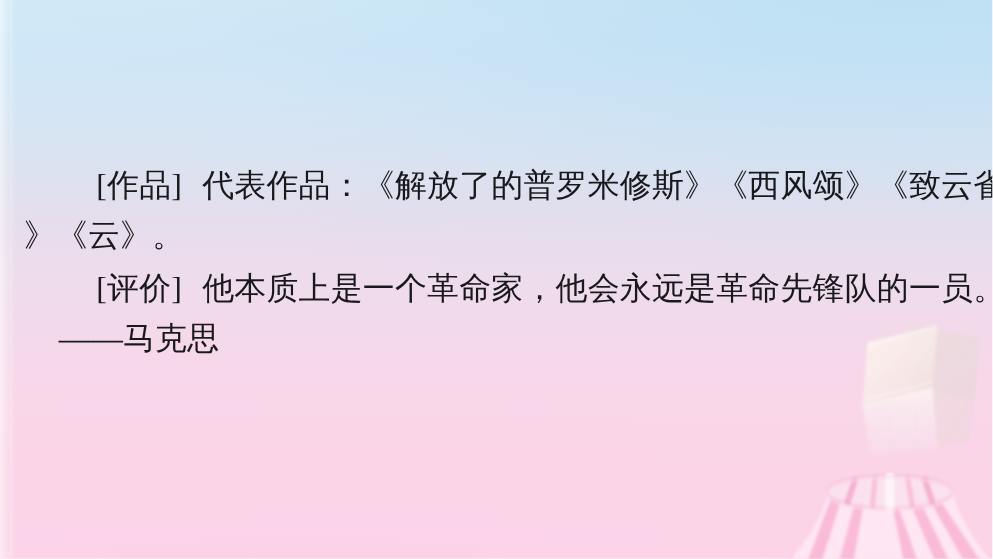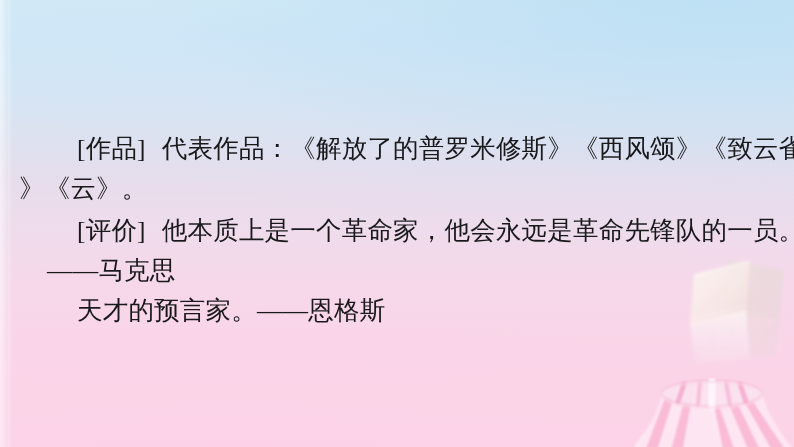--- a/index.html
+++ b/index.html
@@ -226,17 +226,16 @@
   <div id="text-block">
 
     <div class="line line-1"><span class="tag">[作品]</span><span class="gap"></span><span>代表作品：《解放了的普罗米修斯》《西风颂》《致云雀</span></div>
 
     <div class="line line-2">》《云》。</div>
 
     <div class="line line-3"><span class="tag">[评价]</span><span class="gap"></span><span>他本质上是一个革命家，他会永远是革命先锋队的一员。</span></div>
 
     <div class="line line-4">——马克思</div>
 
-    <div class="line line-5">天才的预言家。——恩格斯</div>
 
   </div>
 
 </div>
 
 </body></html>

